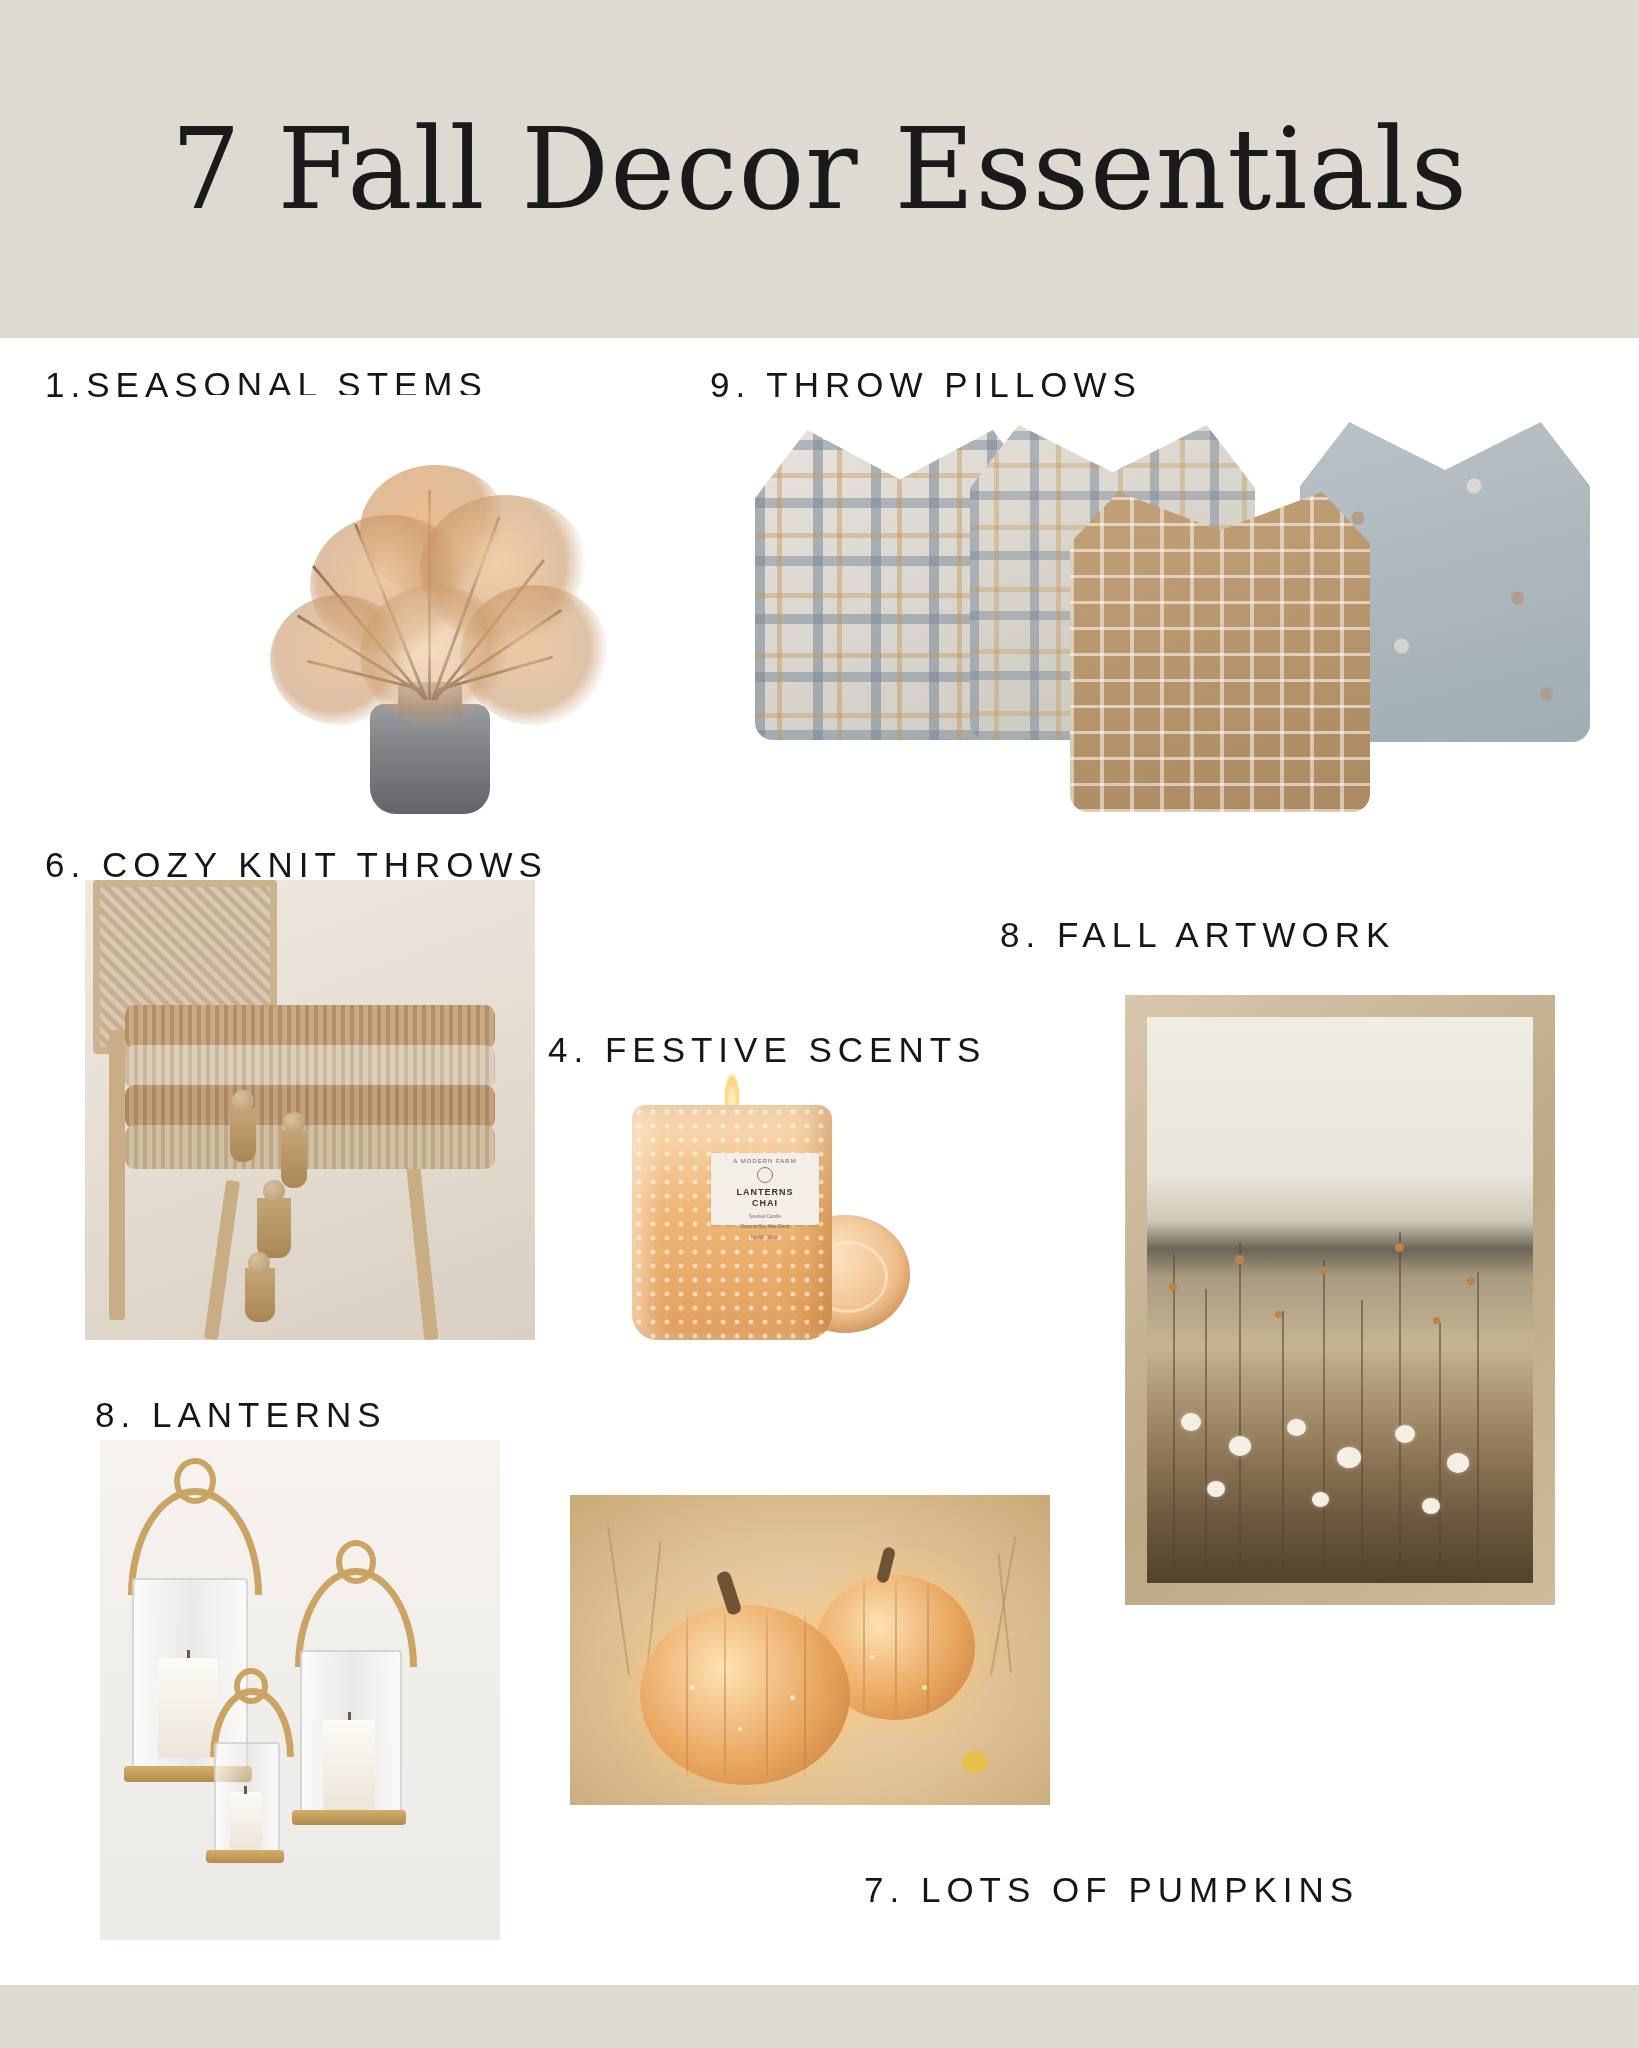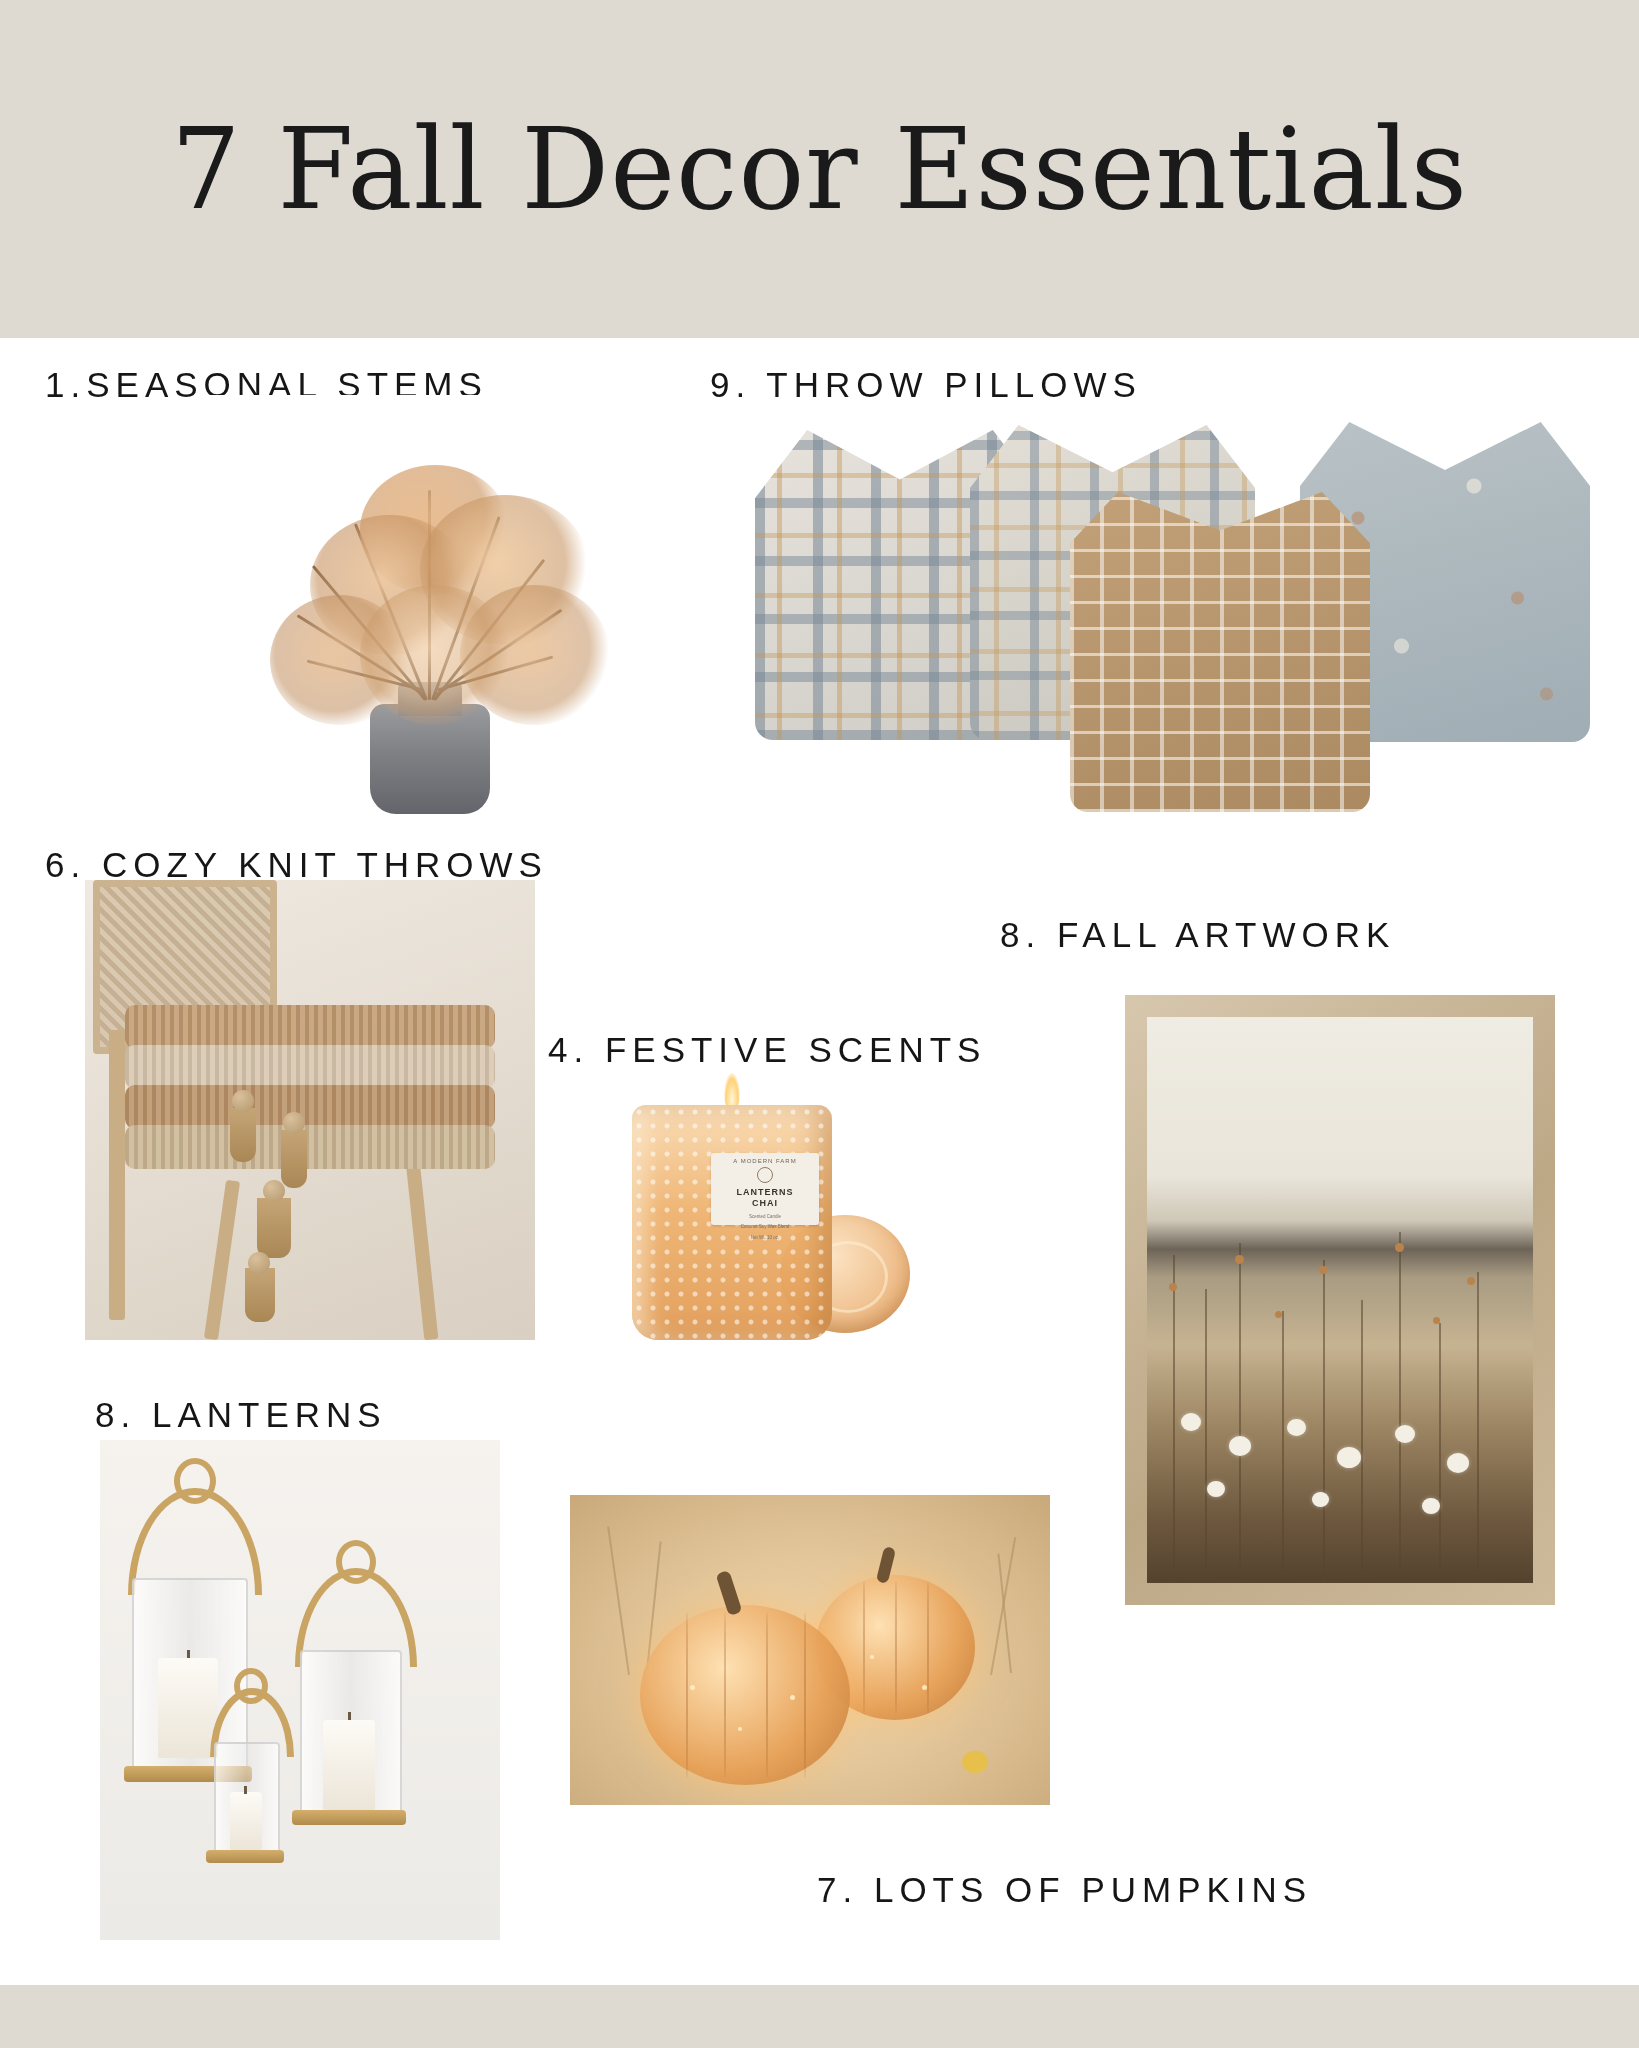--- a/index.html
+++ b/index.html
@@ -505,15 +505,15 @@
 
   <div class="pump-sparkle" style="left:120px; top:190px; width:5px; height:5px;"></div>
   <div class="pump-sparkle" style="left:168px; top:232px; width:4px; height:4px;"></div>
   <div class="pump-sparkle" style="left:220px; top:200px; width:5px; height:5px;"></div>
   <div class="pump-sparkle" style="left:300px; top:160px; width:4px; height:4px;"></div>
   <div class="pump-sparkle" style="left:352px; top:190px; width:5px; height:5px;"></div>
 
   <div style="position:absolute; left:392px; top:256px; width:26px; height:22px; border-radius:50%; background:#e6c04b;"></div>
 </div>
 
-<div class="label" style="left:817px; top:1870px;">7. LOTS OF PUMPKINS</div>
+<div class="label" style="left:864px; top:1870px;">7. LOTS OF PUMPKINS</div>
 
 <div class="footer-band"></div>
 
 </body></html>

